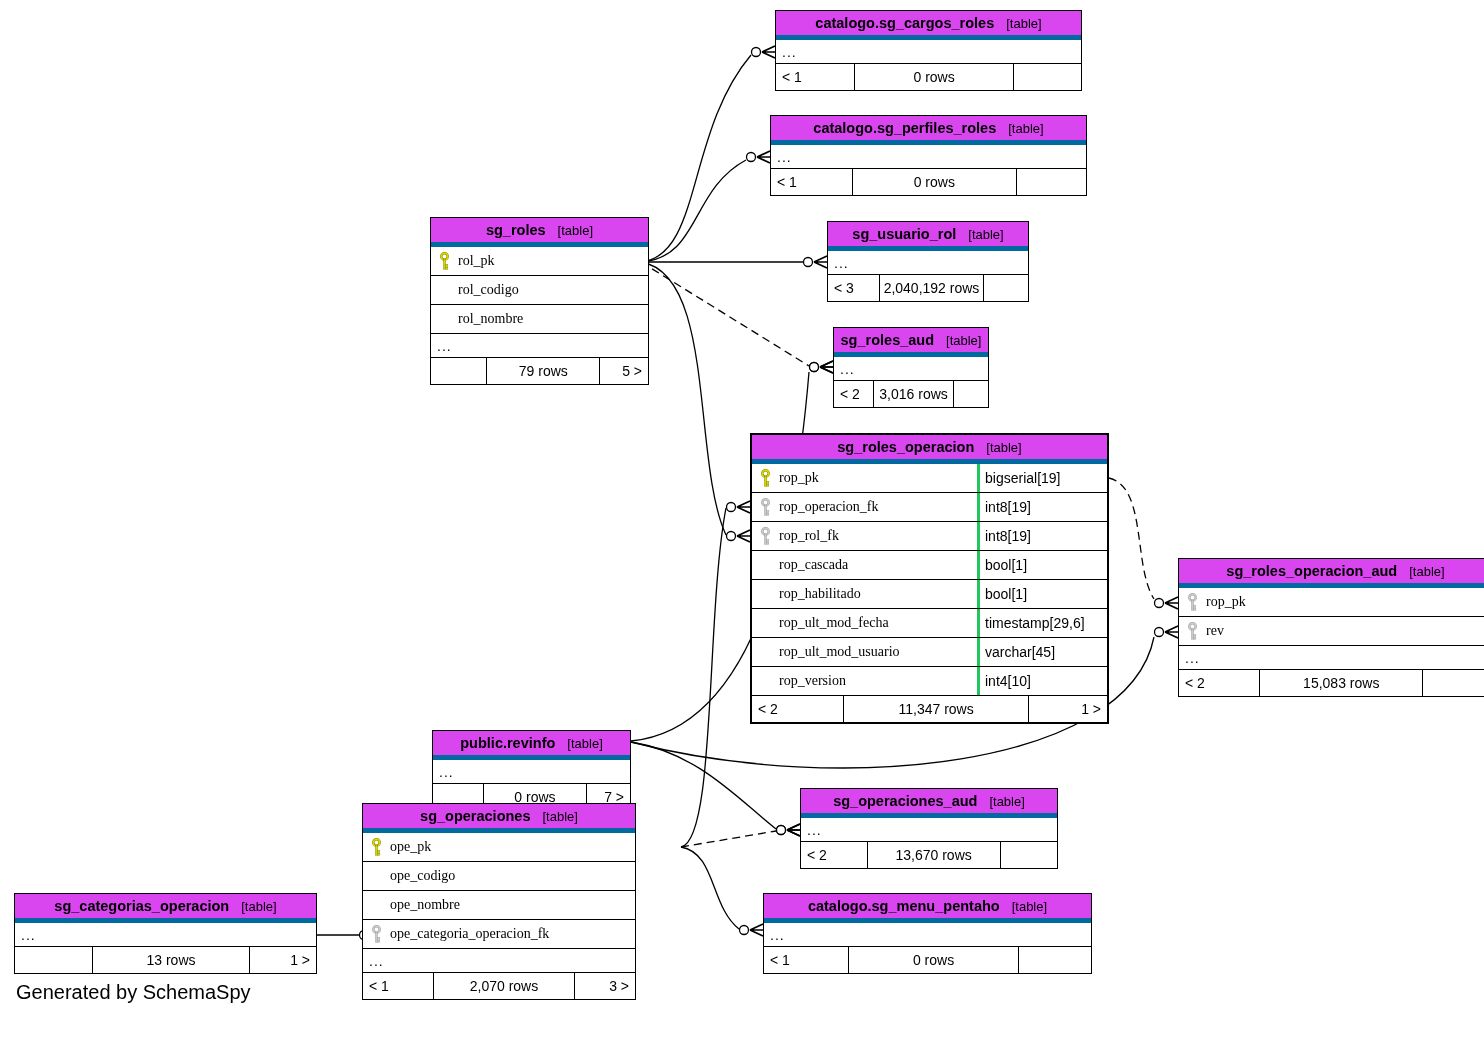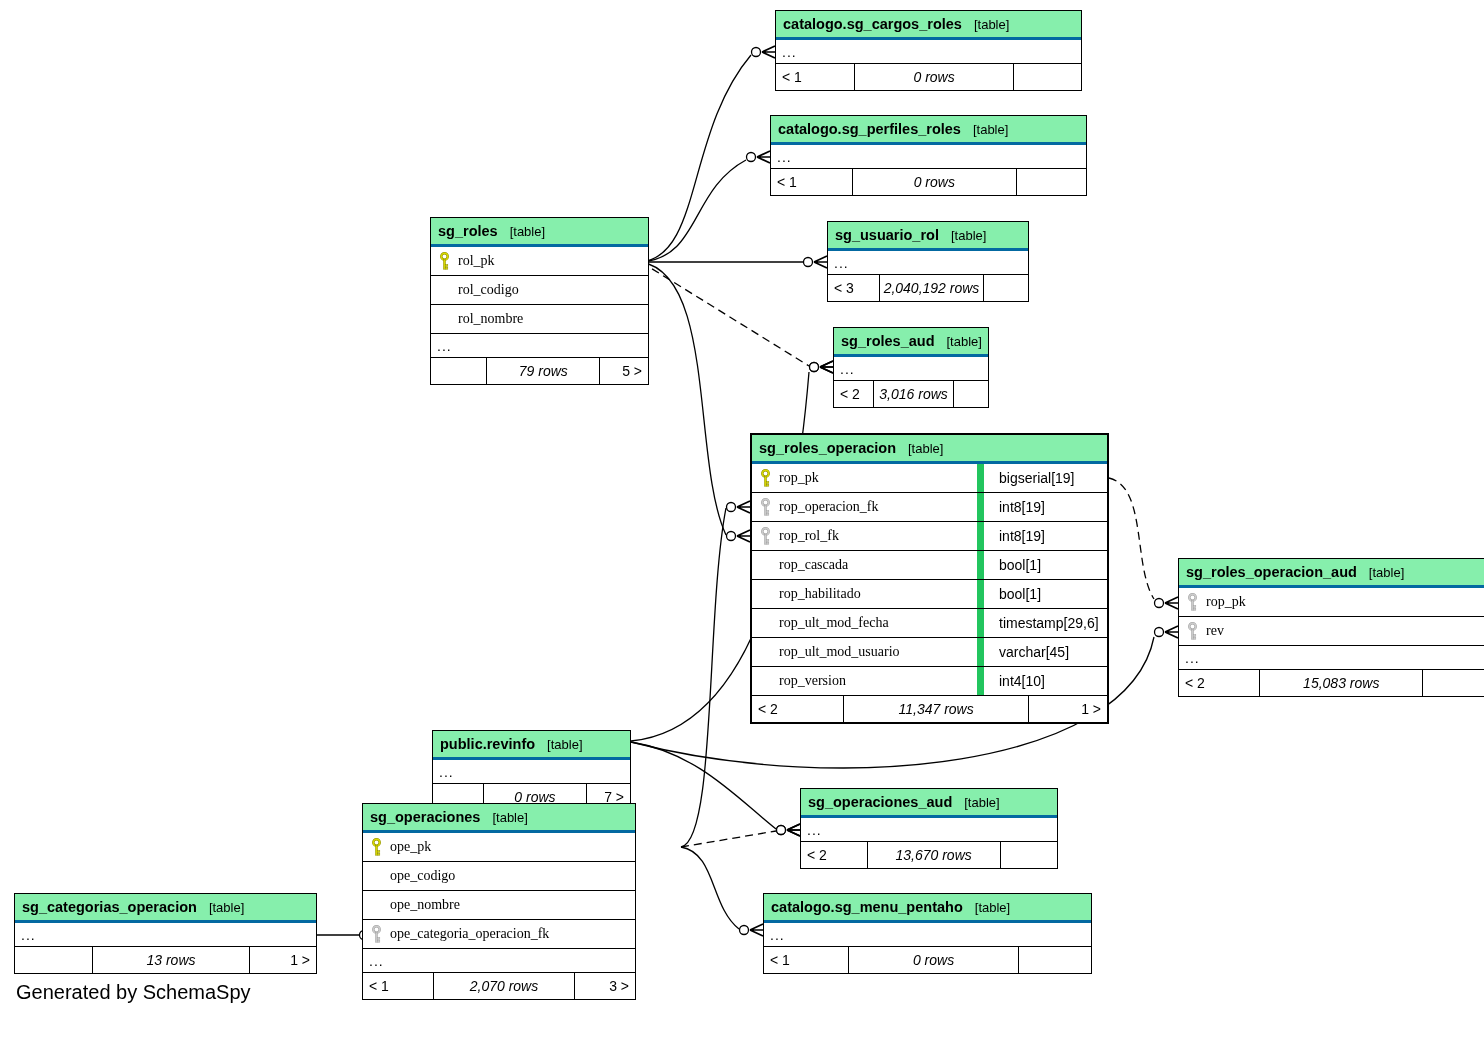--- a/index.html
+++ b/index.html
@@ -1,32 +1,32 @@
 <!DOCTYPE html>
 <html><head>
 <meta charset="utf-8">
 <style>
   html,body{margin:0;padding:0;background:#ffffff;}
   body{width:1484px;height:1053px;position:relative;font-family:"Liberation Sans",sans-serif;color:#000;}
   #canvas{position:relative;width:1484px;height:1053px;overflow:hidden;}
   #edges{position:absolute;left:0;top:0;z-index:1;}
   .table-node{position:absolute;z-index:2;background:#fff;border:1px solid #000;box-sizing:border-box;font-size:14px;}
   .table-node.em{border-width:2px;}
-  .t-header{display:flex;justify-content:flex-start;align-items:center;background:#86efac;border-bottom:3px solid #0369a1;padding:0 7px;height:29px;box-sizing:border-box;}
+  .t-header{display:flex;justify-content:center;align-items:center;background:#d946ef;border-bottom:5px solid #0369a1;padding:0 7px;height:29px;box-sizing:border-box;}
   .t-name{font-weight:bold;font-size:14.5px;white-space:nowrap;}
   .t-tag{font-size:13px;margin-left:12px;white-space:nowrap;}
   .t-row{display:flex;align-items:center;height:29px;box-sizing:border-box;border-bottom:1px solid #000;}
   .t-row:last-child{border-bottom:none;}
   .key-cell{width:27px;display:flex;justify-content:center;align-items:center;flex:none;}
   .col-name{flex:1;white-space:nowrap;font-family:Liberation Serif, serif;}
-  .col-type{border-left:7px solid #22c55e;align-self:stretch;display:flex;align-items:center;padding:0 15px;width:130px;box-sizing:border-box;flex:none;white-space:nowrap;}
+  .col-type{border-left:3px solid #22c55e;align-self:stretch;display:flex;align-items:center;padding:0 5px;width:130px;box-sizing:border-box;flex:none;white-space:nowrap;}
   .dots-row{height:24px;display:flex;align-items:center;padding:0 6px;border-bottom:1px solid #000;box-sizing:border-box;letter-spacing:1px;}
   .t-footer{display:flex;height:26px;align-items:stretch;box-sizing:border-box;}
   .f-left{width:26%;display:flex;align-items:center;padding:0 6px;border-right:1px solid #000;box-sizing:border-box;white-space:nowrap;}
-  .f-center{flex:1;display:flex;align-items:center;justify-content:center;border-right:1px solid #000;box-sizing:border-box;white-space:nowrap;font-style:italic;}
+  .f-center{flex:1;display:flex;align-items:center;justify-content:center;border-right:1px solid #000;box-sizing:border-box;white-space:nowrap;}
   .f-right{width:22%;display:flex;align-items:center;justify-content:flex-end;padding:0 6px;box-sizing:border-box;white-space:nowrap;}
   #credit{position:absolute;left:16px;top:981px;font-size:20px;z-index:2;}
 </style>
 </head>
 <body>
 
 <div id="canvas">
   <svg id="edges" width="1484" height="1053">
       <path d="M641,262 C702,256 686,132 751,55" fill="none" stroke="#000" stroke-width="1.3"></path>
       <circle cx="756" cy="52" r="4.5" fill="#fff" stroke="#000" stroke-width="1.3"></circle>

